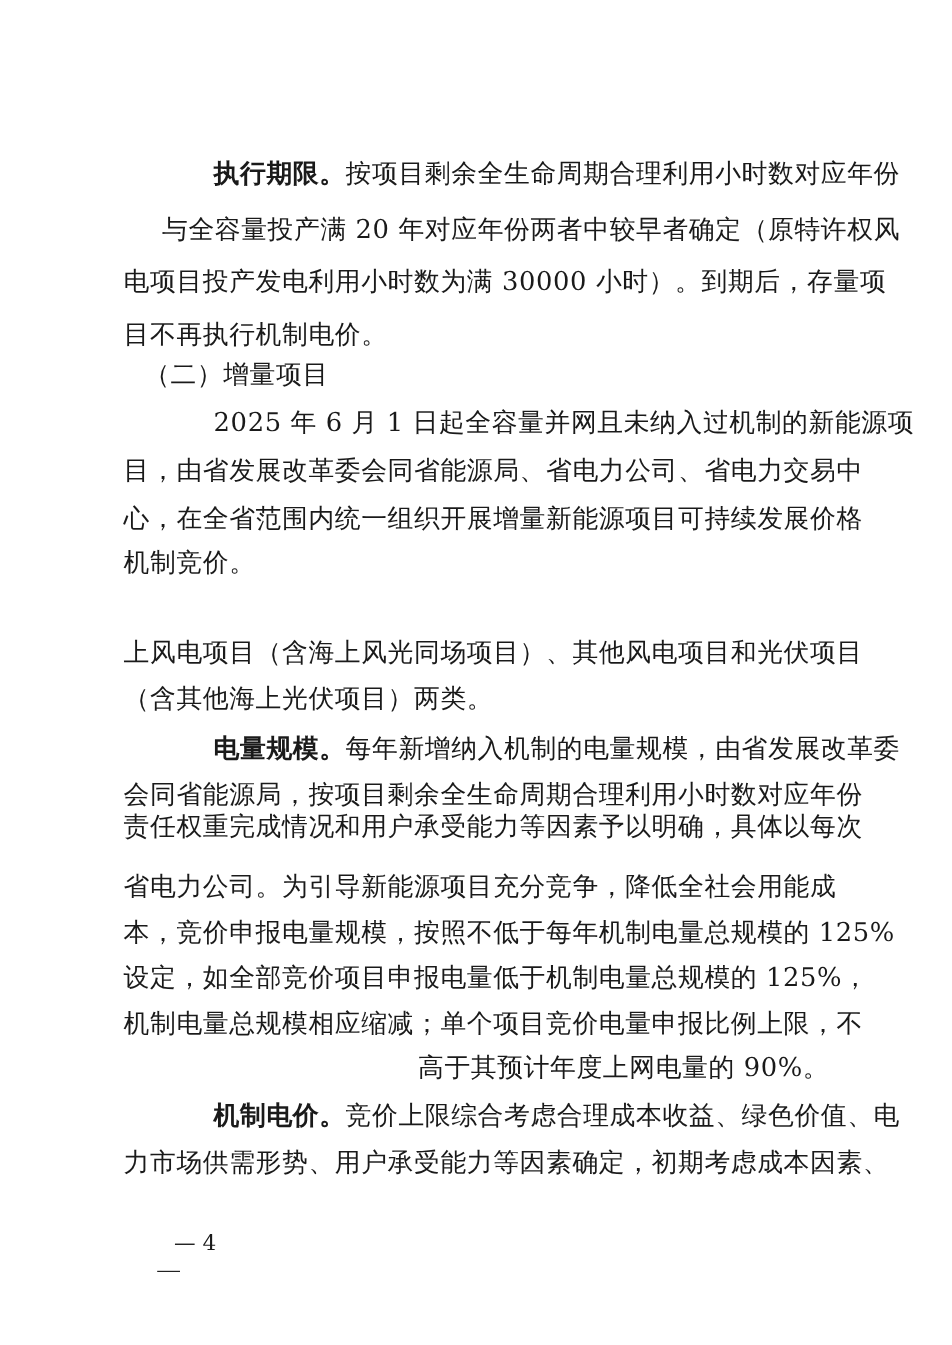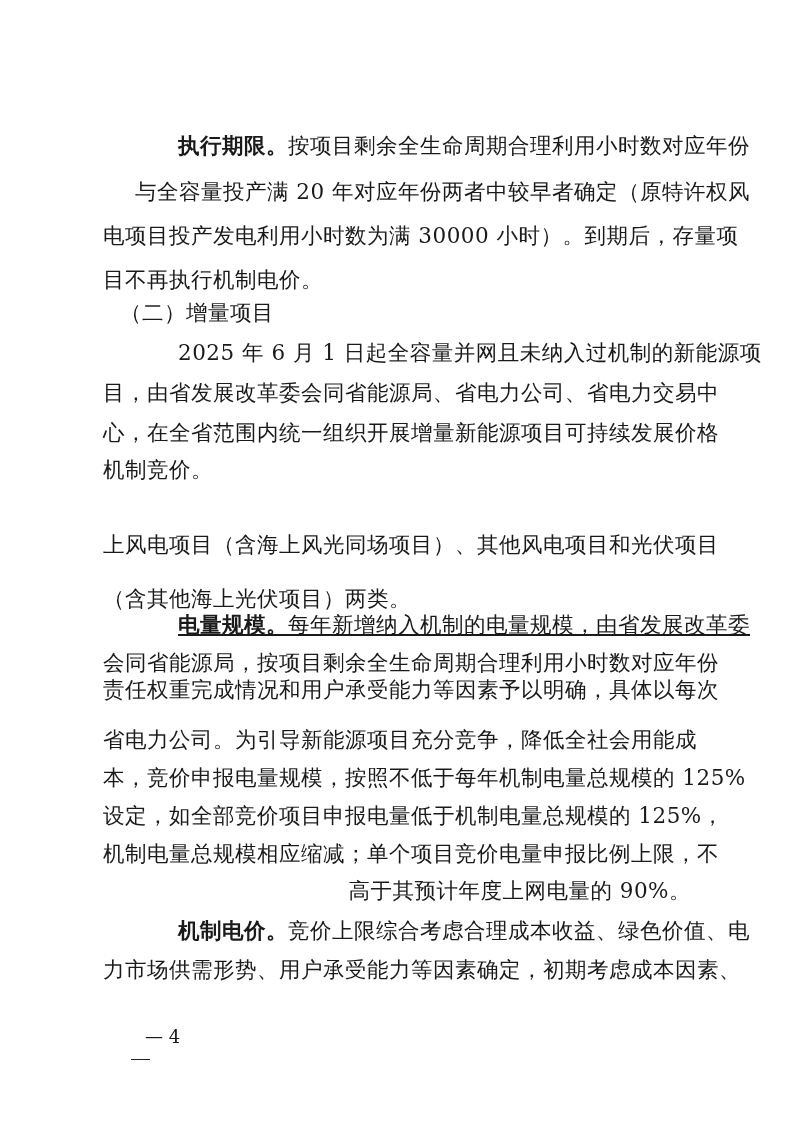--- a/index.html
+++ b/index.html
@@ -29,23 +29,23 @@
   <div class="line" style="top:265px;">目不再执行机制电价。</div>
 
   <div class="line" style="top:298px; left:120px;">（二）增量项目</div>
 
   <div class="line indent jst" style="top:338px;">2025 年 6 月 1 日起全容量并网且未纳入过机制的新能源项</div>
   <div class="line jst" style="top:378px;">目，由省发展改革委会同省能源局、省电力公司、省电力交易中</div>
   <div class="line jst" style="top:418px;">心，在全省范围内统一组织开展增量新能源项目可持续发展价格</div>
   <div class="line" style="top:455px;">机制竞价。</div>
 
   <div class="line jst" style="top:530px;">上风电项目（含海上风光同场项目）、其他风电项目和光伏项目</div>
-  <div class="line" style="top:568px;margin-top:16px;">（含其他海上光伏项目）两类。</div>
+  <div class="line" style="top:568px;">（含其他海上光伏项目）两类。</div>
 
-  <div class="line indent jst" style="top:610px;text-decoration:underline;"><span class="bold">电量规模。</span><span>每年新增纳入机制的电量规模，由省发展改革委</span></div>
+  <div class="line indent jst" style="top:610px;"><span class="bold">电量规模。</span><span>每年新增纳入机制的电量规模，由省发展改革委</span></div>
   <div class="line jst" style="top:648px;">会同省能源局，按项目剩余全生命周期合理利用小时数对应年份</div>
   <div class="line jst" style="top:675px;">责任权重完成情况和用户承受能力等因素予以明确，具体以每次</div>
   <div class="line jst" style="top:725px;">省电力公司。为引导新能源项目充分竞争，降低全社会用能成</div>
   <div class="line jst" style="top:763px;">本，竞价申报电量规模，按照不低于每年机制电量总规模的 125%</div>
   <div class="line jst" style="top:801px;">设定，如全部竞价项目申报电量低于机制电量总规模的 125%，</div>
   <div class="line jst" style="top:839px;">机制电量总规模相应缩减；单个项目竞价电量申报比例上限，不</div>
   <div class="line" style="top:876px;text-align:right;">高于其预计年度上网电量的 90%。</div>
 
   <div class="line indent jst" style="top:916px;"><span class="bold">机制电价。</span><span>竞价上限综合考虑合理成本收益、绿色价值、电</span></div>
   <div class="line jst" style="top:955px;">力市场供需形势、用户承受能力等因素确定，初期考虑成本因素、</div>

